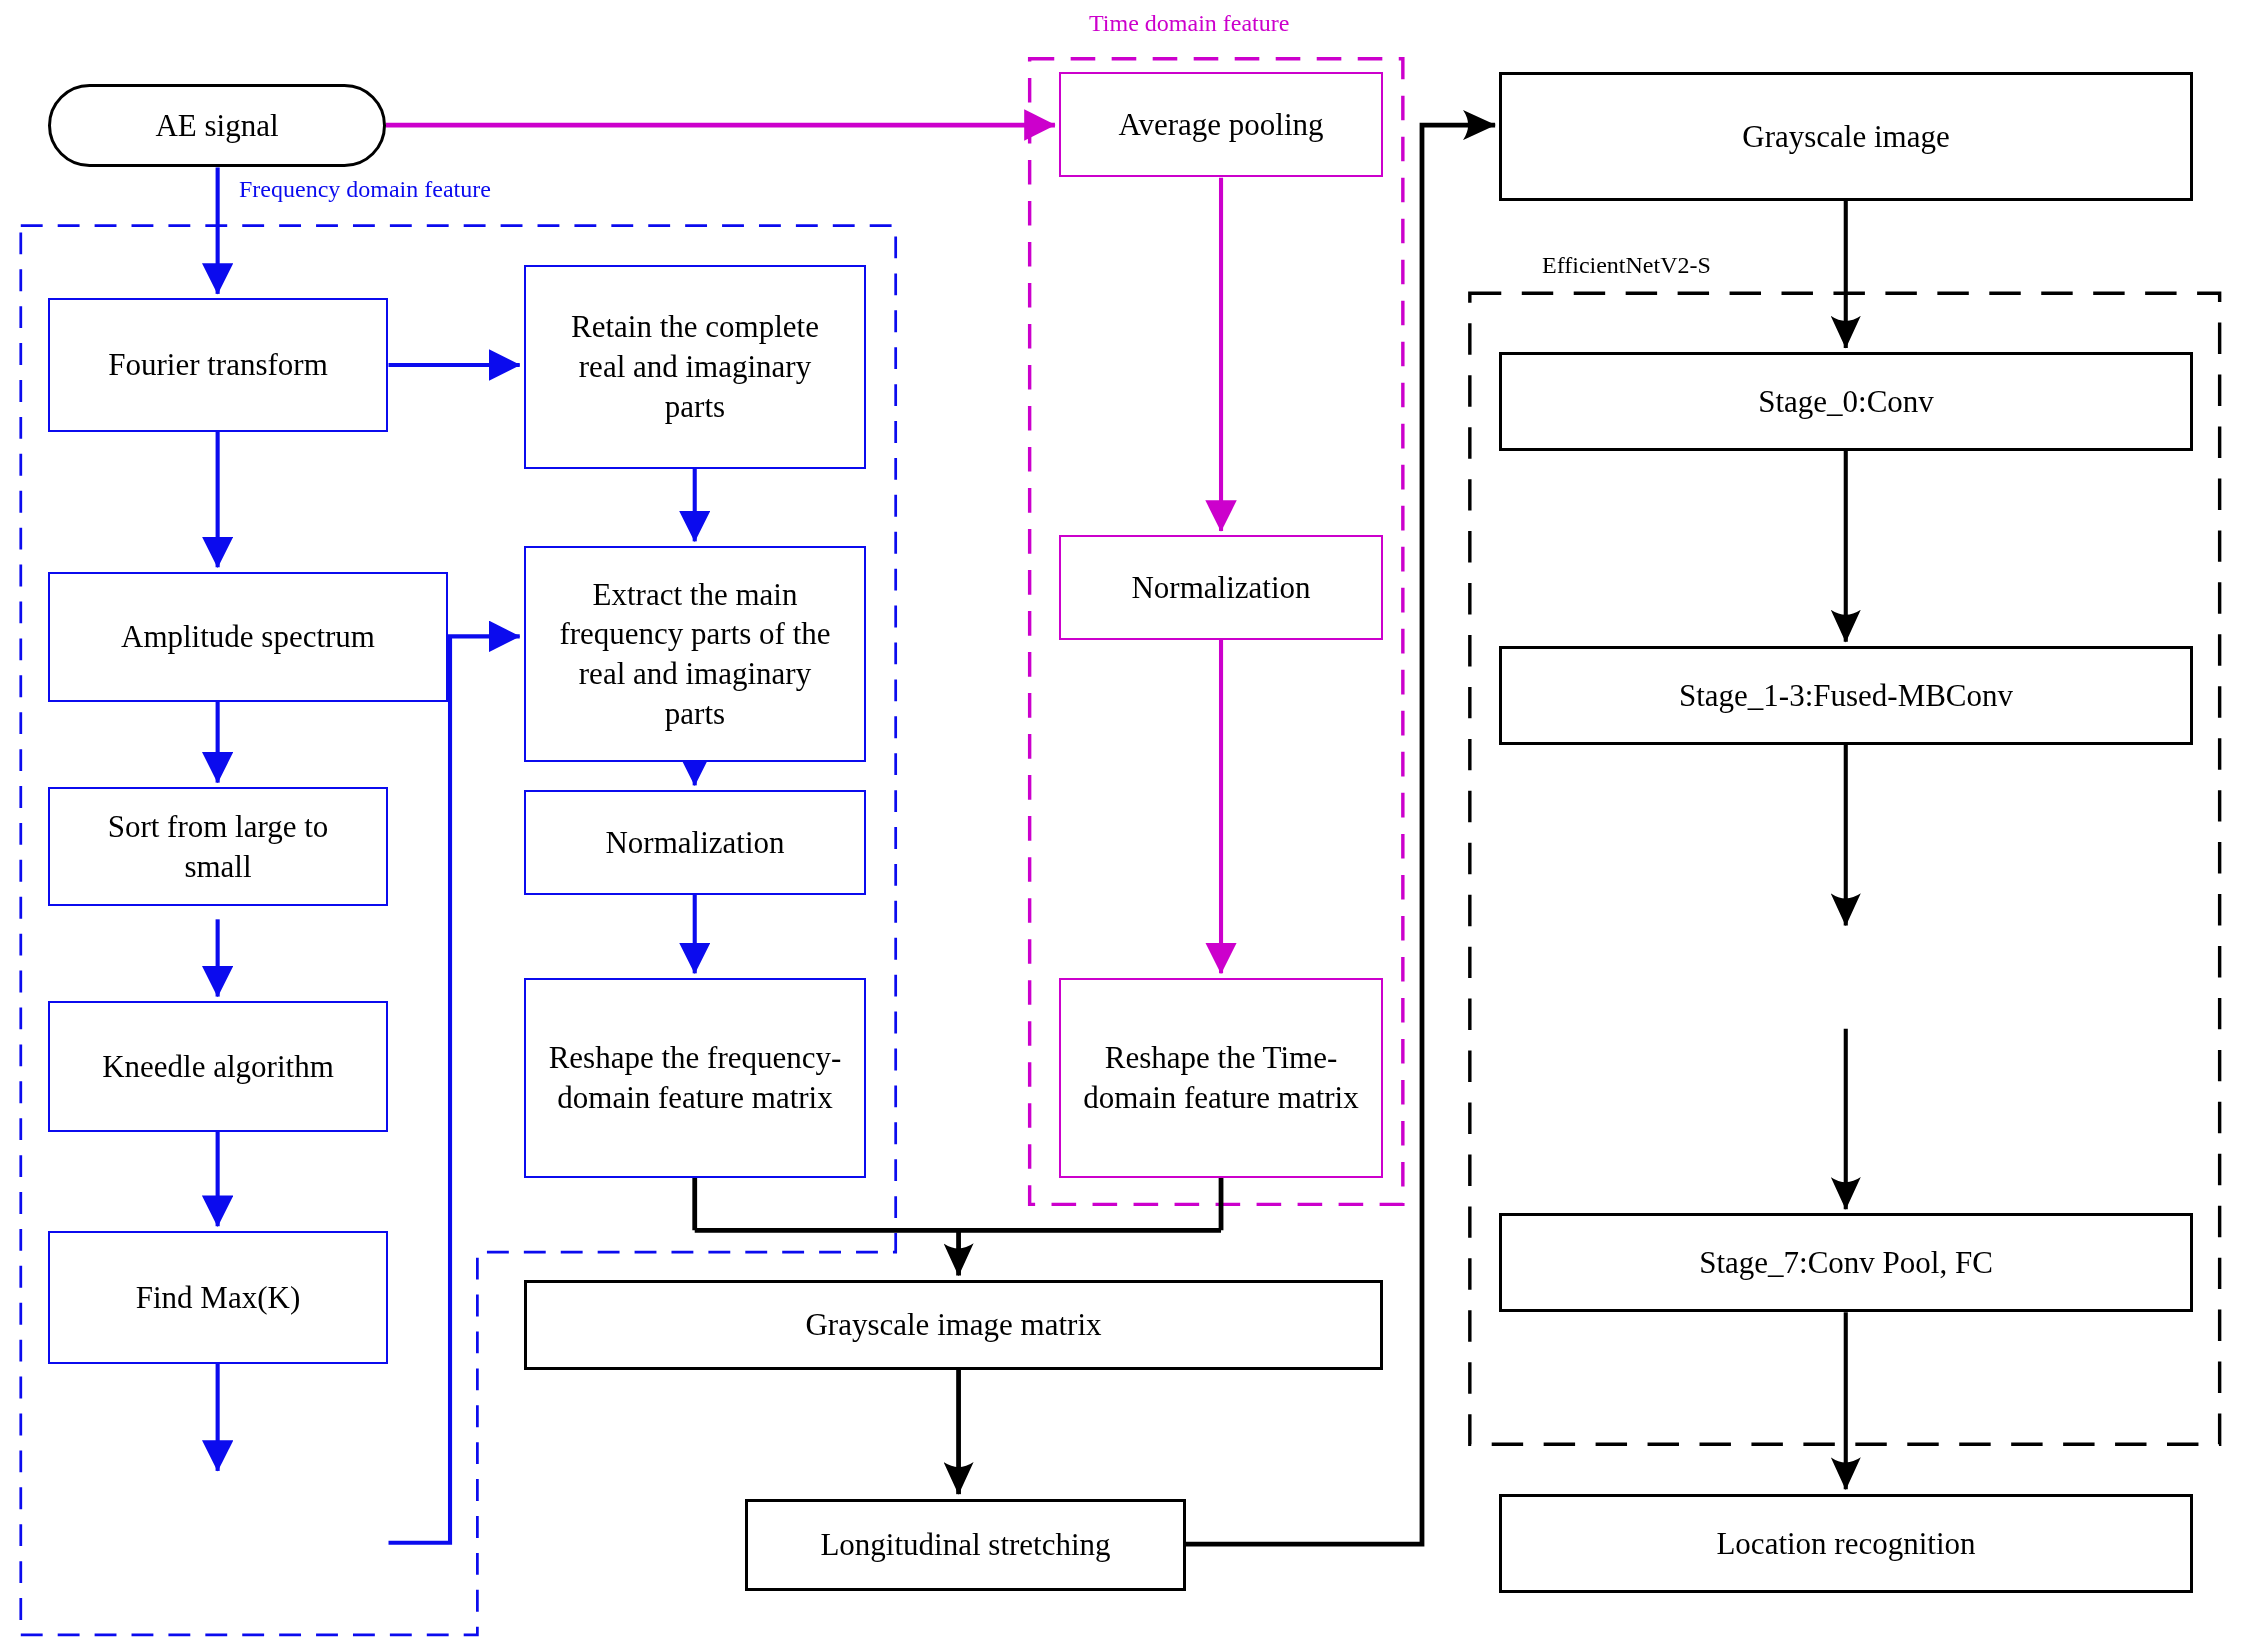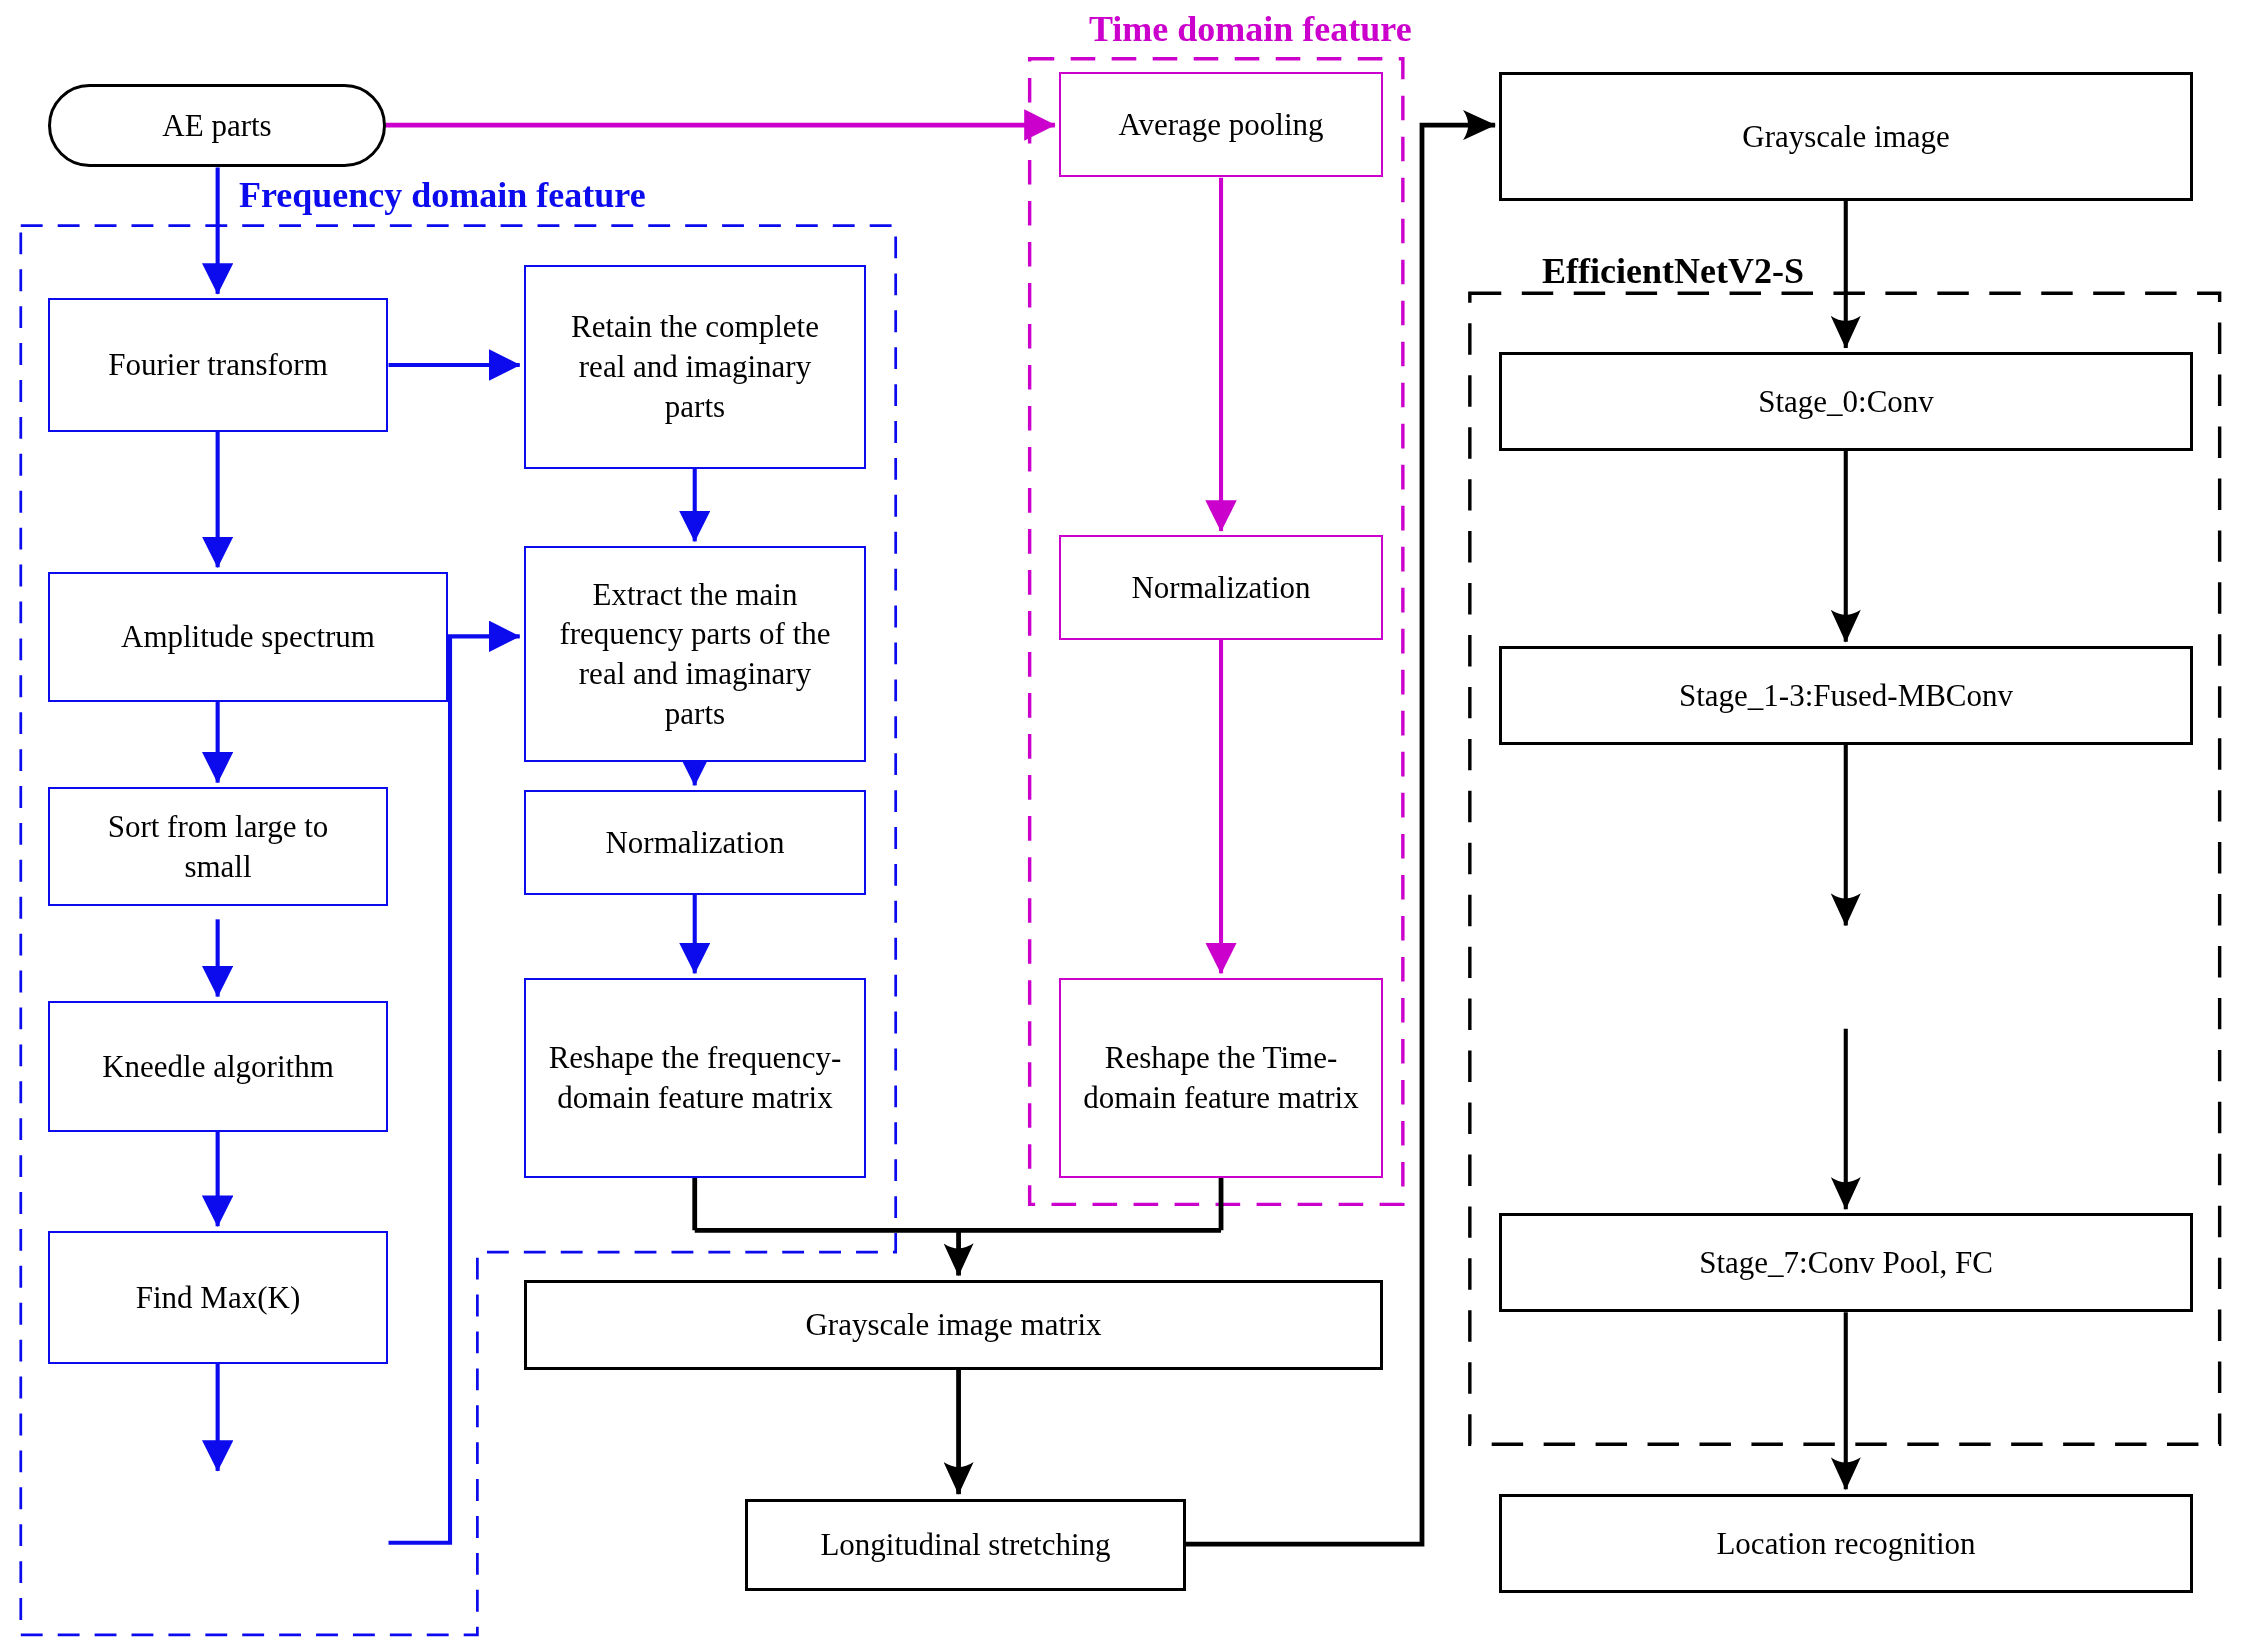--- a/index.html
+++ b/index.html
@@ -32,22 +32,22 @@
     padding:0 20.5px;
   }
   .b-blue{border:2.7px solid var(--blue);}
   .b-mag{border:2.7px solid var(--mag);}
   .b-blk{border:3.4px solid var(--blk);}
   .oval{border:3.4px solid var(--blk);border-radius:48px;}
   .rightcol{font-size:31px;}
   .seclabel{
     position:absolute;
     z-index:2;
-    font-weight:700;
-    font-size:36px;
+    font-weight:400;
+    font-size:24px;
     line-height:1.1;
     white-space:nowrap;
     background:transparent;
   }
   .lbl-freq{color:var(--blue);}
   .lbl-time{color:var(--mag);}
   .lbl-net{color:var(--blk);}
 </style>
 </head>
 <body>
@@ -95,21 +95,21 @@
     <path d="M2700 1090 L2700 1354" fill="none" stroke="#000000" stroke-width="6" marker-end="url(#arrK)"></path>
     <path d="M2700 1505 L2700 1769" fill="none" stroke="#000000" stroke-width="6" marker-end="url(#arrK)"></path>
     <path d="M2700 1920 L2700 2179" fill="none" stroke="#000000" stroke-width="6" marker-end="url(#arrK)"></path>
   </svg>
 
   <div class="seclabel lbl-freq" style="left:239px;top:176px;">Frequency domain feature</div>
   <div class="seclabel lbl-time" style="left:1089px;top:9.6px;">Time domain feature</div>
   <div class="seclabel lbl-net" style="left:1542px;top:252px;">EfficientNetV2-S</div>
 
   <div class="node oval" style="left:48px;top:84px;width:338px;height:83px;">
-      <span>AE parts</span>
+      <span>AE signal</span>
     </div>
 
   <div class="node b-blue" style="left:48px;top:298px;width:340px;height:134px;justify-content:center;">
       <span>Fourier transform</span>
     </div>
   <div class="node b-blue" style="left:48px;top:572px;width:400px;height:130px;">
       <span>Amplitude spectrum</span>
     </div>
   <div class="node b-blue" style="left:48px;top:787px;width:340px;height:119px;">
       <span>Sort from large to small</span>

